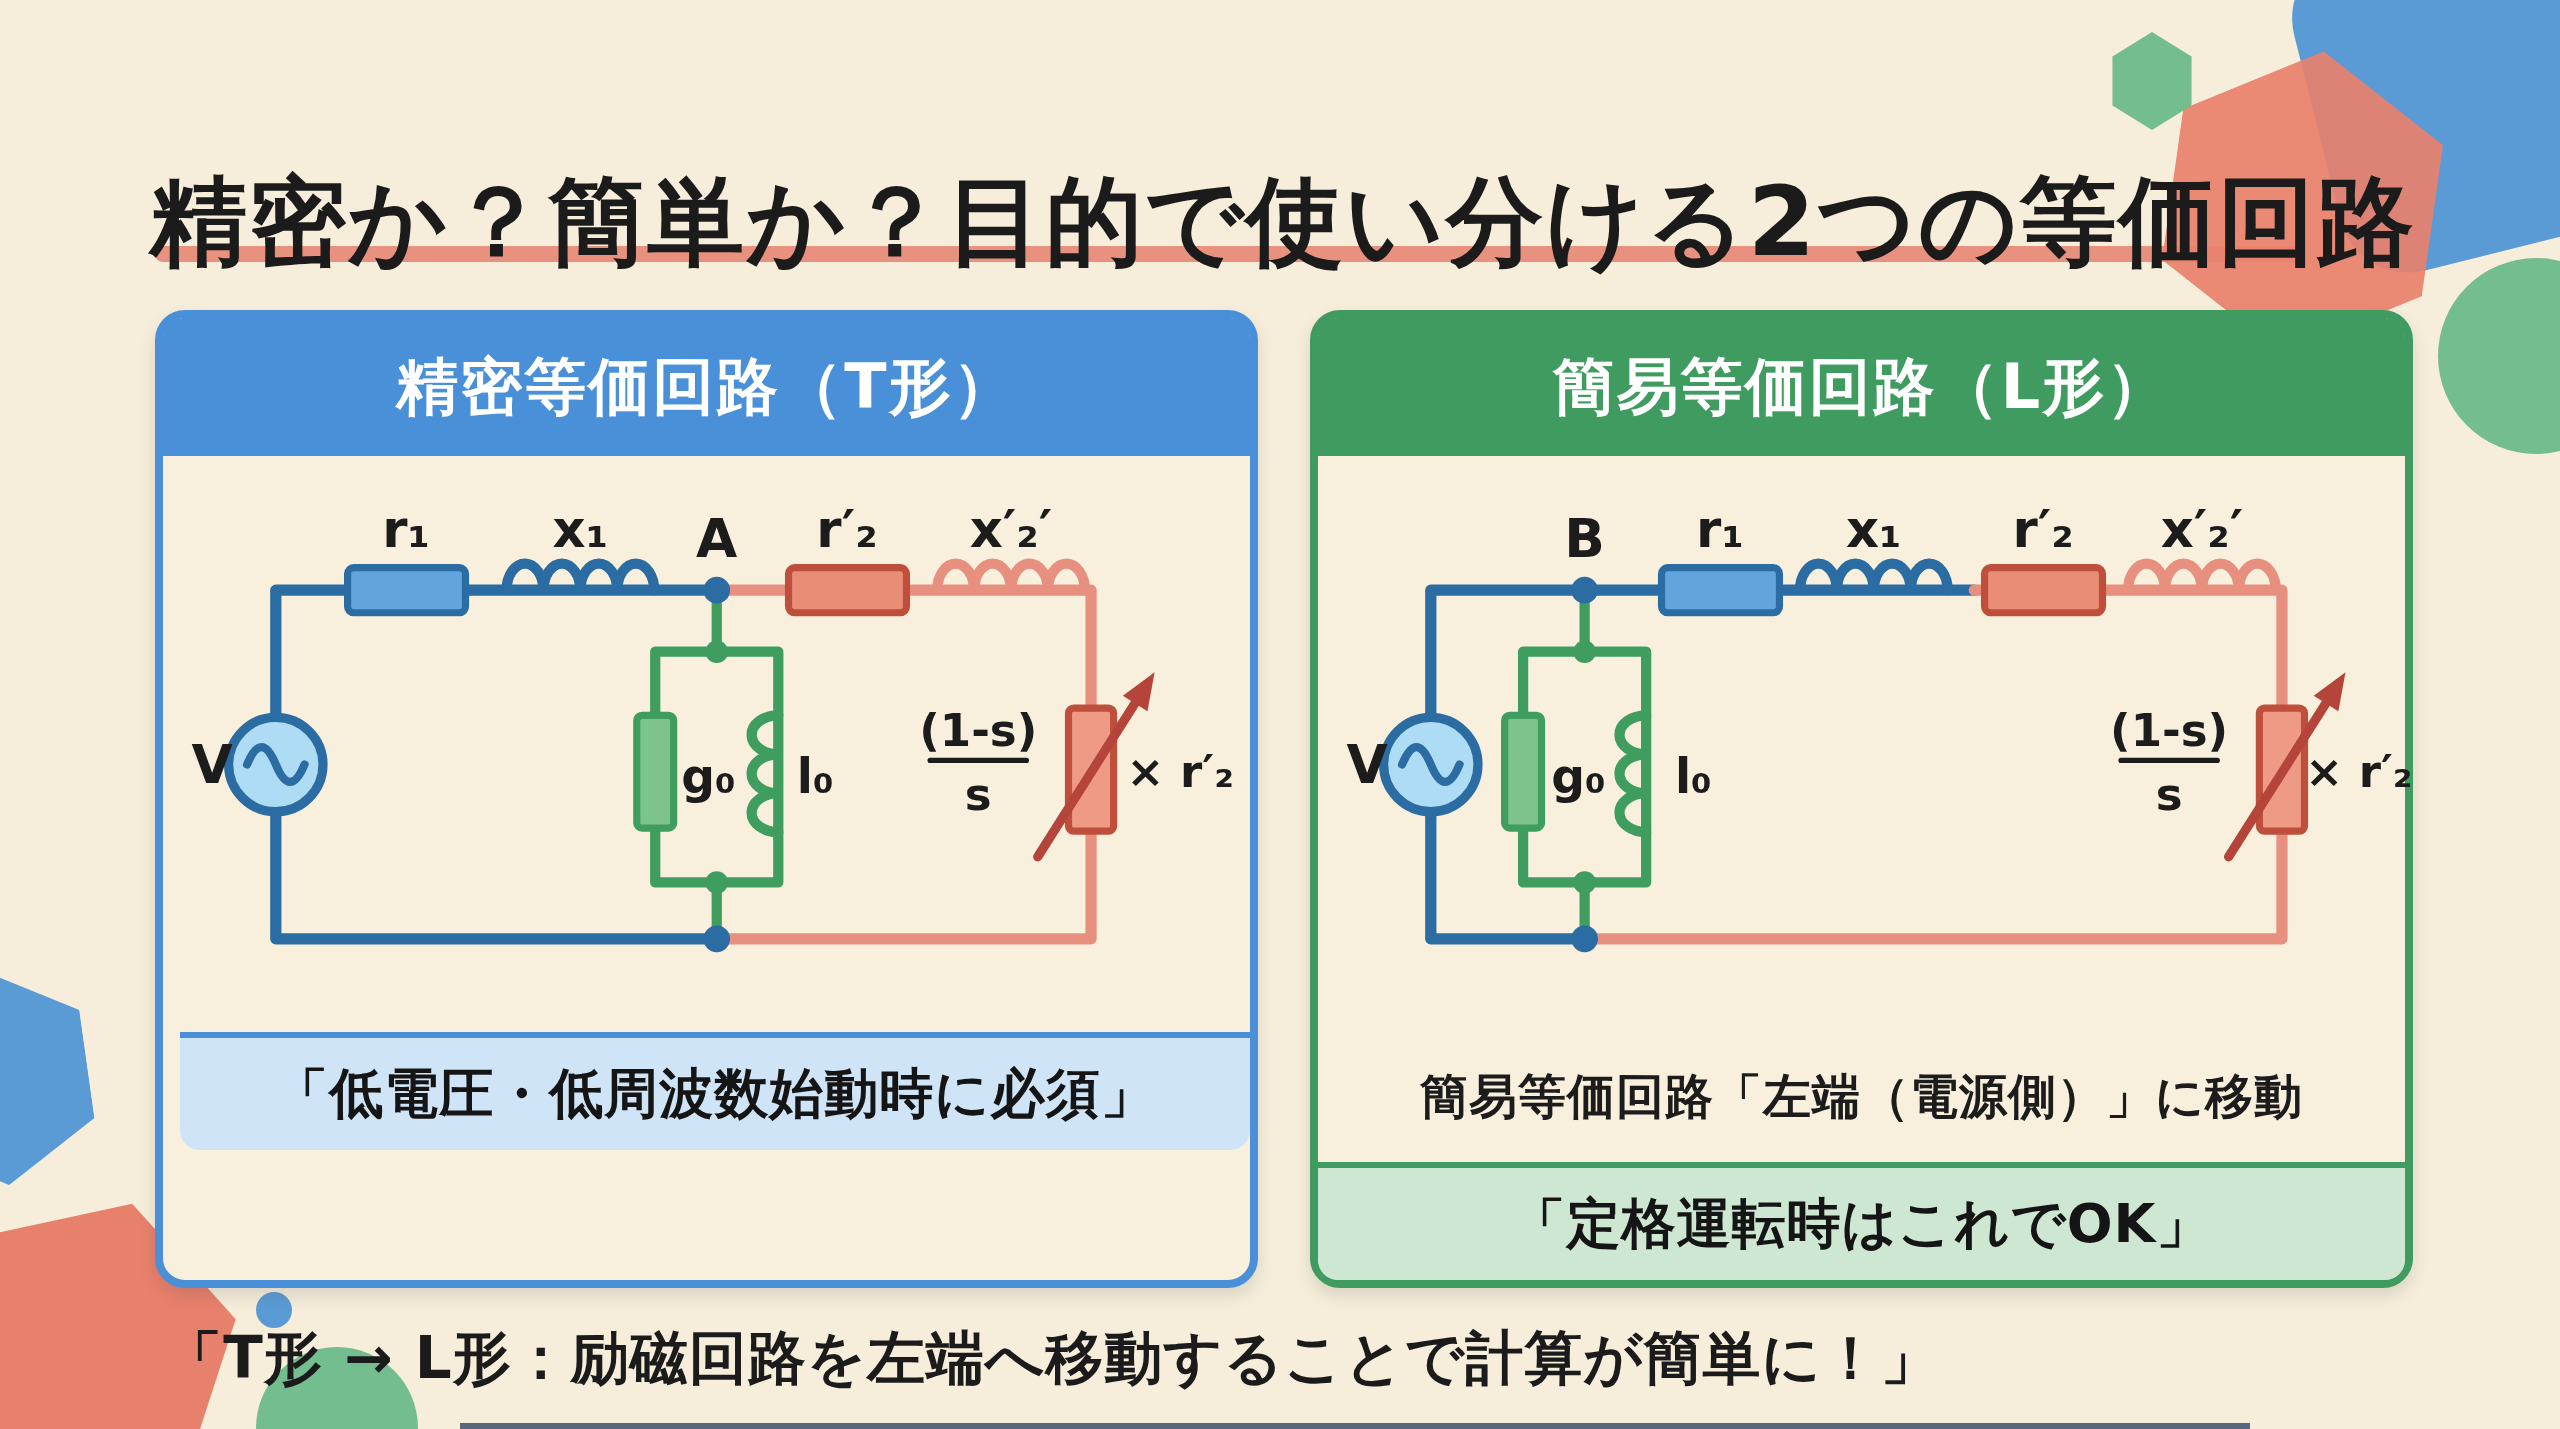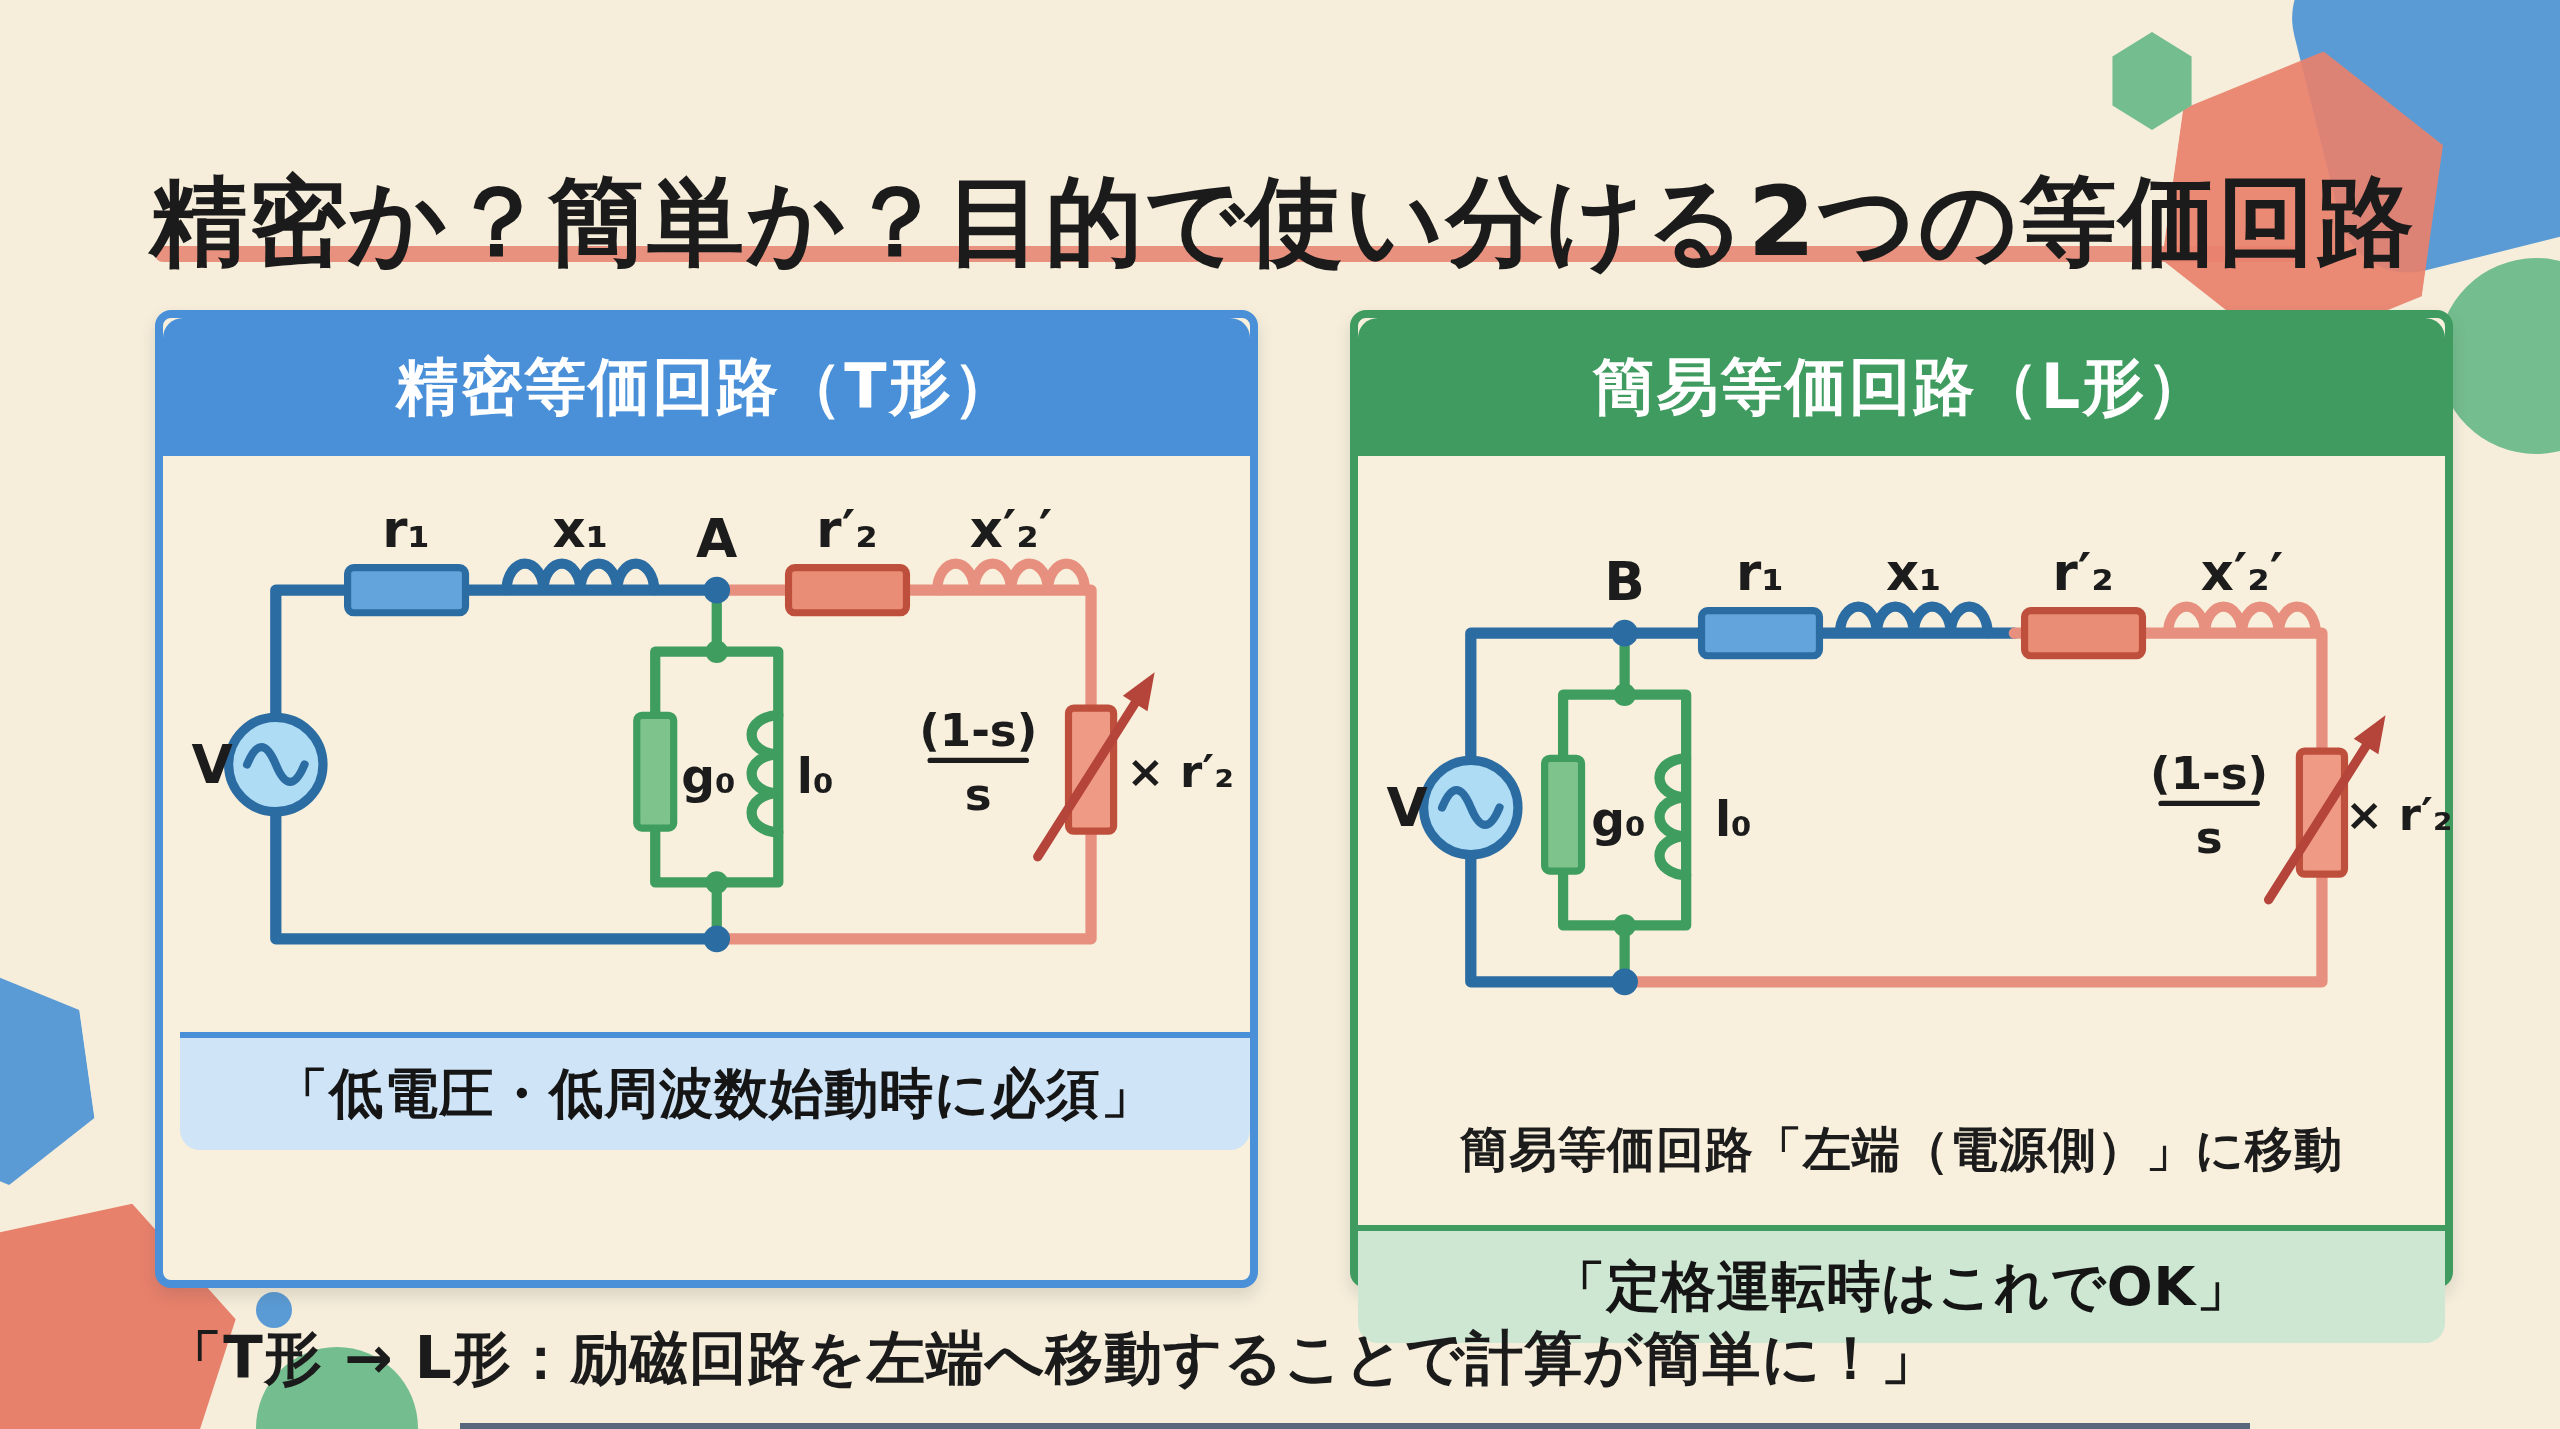--- a/index.html
+++ b/index.html
@@ -19,25 +19,25 @@
   .deco-hex-salmon-bl{left:-72px;top:1196px;width:312px;height:312px;background:#e8816c;transform:rotate(18deg);}
   .deco-circle-blue-small{left:256px;top:1292px;width:36px;height:36px;border-radius:50%;background:#5b9bd5;}
   .deco-circle-green-bottom{left:256px;top:1347px;width:162px;height:162px;border-radius:50%;background:#74bd8e;}
   .deco-bar-bottom{left:460px;top:1423px;width:1790px;height:6px;background:#3d4f6b;opacity:.85;}
 
   .title-underline{position:absolute;left:155px;top:246px;width:2150px;height:16px;
     background:#e8917e;border-radius:8px;z-index:0;}
   .page-title{position:absolute;left:150px;top:104px;font-size:97px;font-weight:800;
     letter-spacing:2px;line-height:1.1;white-space:nowrap;z-index:3;color:#1b1b1b;}
 
-  .panel{position:absolute;top:310px;width:1103px;height:978px;border:8px solid;border-radius:16px;
+  .panel{position:absolute;top:310px;width:1103px;height:978px;border:8px solid;border-radius:30px;
     background:#f8f0dc;z-index:2;display:flex;flex-direction:column;
     box-shadow:0 8px 16px rgba(60,60,60,.15);box-sizing:border-box;}
   .panel-blue{left:155px;border-color:#4a90d9;}
-  .panel-green{left:1350px;border-color:#3f9b5f;gap:43px;}
+  .panel-green{left:1310px;border-color:#3f9b5f;}
   .panel-header{flex:0 0 138px;display:flex;align-items:center;justify-content:center;
     font-size:62px;font-weight:800;color:#ffffff;border-radius:20px 20px 0 0;letter-spacing:2px;}
   .panel-blue .panel-header{background:#4a90d9;}
   .panel-green .panel-header{background:#3f9b5f;}
   .panel-circuit{flex:0 0 576px;}
   svg.circuit{width:100%;height:100%;display:block;overflow:visible;}
   .panel-note{flex:1;display:flex;align-items:center;justify-content:center;
     font-size:48px;font-weight:700;color:#1c1c1c;letter-spacing:1px;}
   .panel-footer{flex:0 0 112px;display:flex;align-items:center;justify-content:center;
     font-size:54px;font-weight:800;color:#151515;border-top:6px solid;border-radius:0 0 20px 20px;letter-spacing:1px;}

